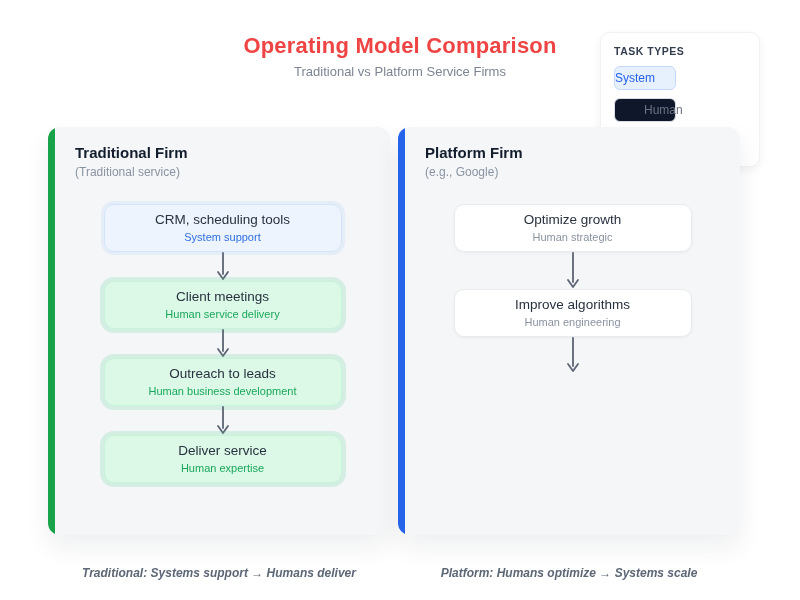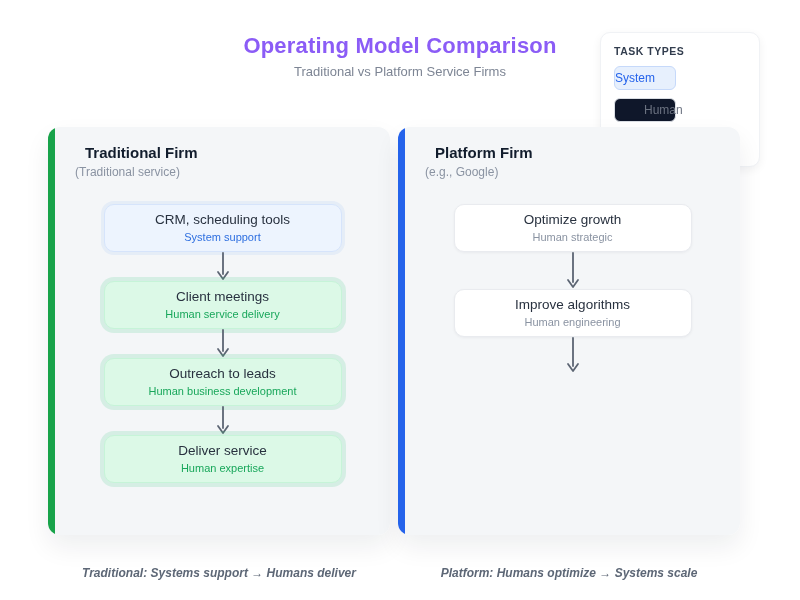--- a/index.html
+++ b/index.html
@@ -11,21 +11,21 @@
     color: #1d2939;
     overflow: hidden;
   }
 
   
   .header {
     position: absolute; top: 33px; left: 0; width: 800px;
     text-align: center;
   }
   .header .title {
-    font-size: 22px; font-weight: 700; color: #8b5cf6; letter-spacing: .2px;
+    font-size: 22px; font-weight: 700; color: #ef4444; letter-spacing: .2px;
   }
   .header .subtitle {
     margin-top: 5px; font-size: 13px; color: #7d8594;
   }
 
   
   .legend {
     position: absolute; top: 32px; right: 40px; width: 160px;
     box-sizing: border-box;
     background: #ffffff;
@@ -60,21 +60,21 @@
   .panel.right { left: 398px; }
   .accent-bar { width: 7px; flex: none; }
   .panel.left  .accent-bar { background: #18a34a; }
   .panel.right .accent-bar { background: #2563eb; }
   .panel-body {
     flex: 1;
     background: #f4f6f8;
     padding: 17px 20px 0 20px;
     box-sizing: border-box;
   }
-  .panel-title { font-size: 15px; font-weight: 700; color: #121d2d; margin-left: 10px; }
+  .panel-title { font-size: 15px; font-weight: 700; color: #121d2d; }
   .panel-subtitle { margin-top: 4px; font-size: 12px; color: #8a93a2; }
 
   
   .flow {
     margin-top: 25px;
     display: flex; flex-direction: column; align-items: center;
   }
   .node {
     width: 238px; box-sizing: border-box;
     border-radius: 10px;

